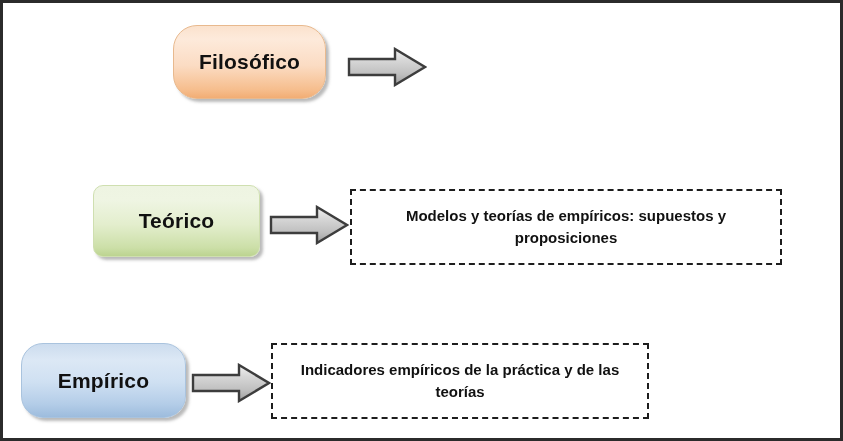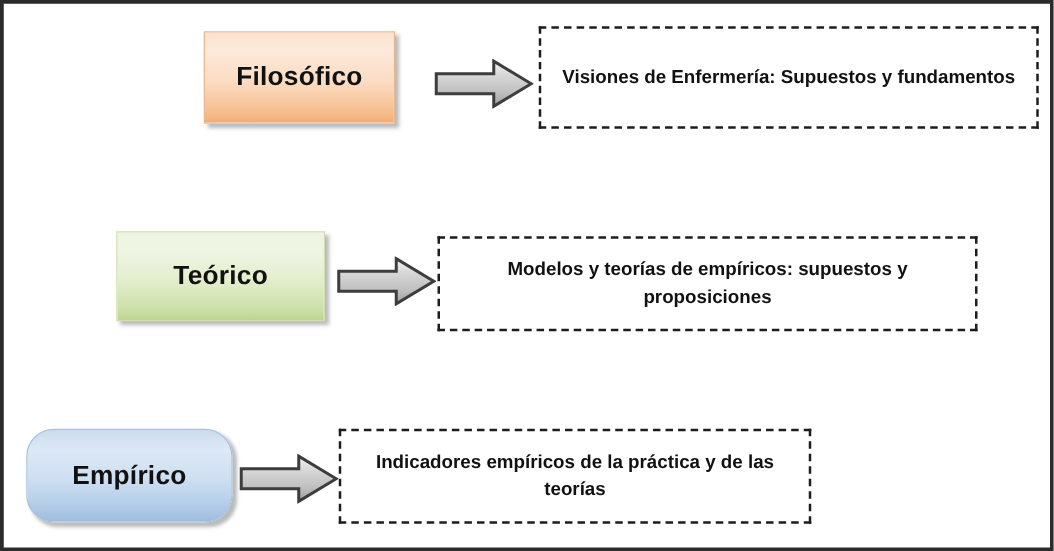--- a/index.html
+++ b/index.html
@@ -99,26 +99,26 @@
   .desc-box .desc-text {
     font-size: 15px;
     font-weight: bold;
     color: #111111;
     text-align: center;
     line-height: 1.45;
   }
 
   
   #row-philosophical { top: 0px; }
-  #row-philosophical .level-box { left: 160px; top: 22px;  width: 153px; height: 74px; }
+  #row-philosophical .level-box { left: 170px; top: 22px;  width: 153px; height: 74px; border-radius: 24px; }
   #row-philosophical .arrow-wrap { left: 344px; top: 44px; }
   #row-philosophical .desc-box   { left: 428px; top: 18px;  width: 400px; height: 82px; }
 
   #row-theoretical { top: 160px; }
-  #row-theoretical .level-box { left: 90px;  top: 22px; width: 167px; height: 72px; }
+  #row-theoretical .level-box { left: 90px;  top: 22px; width: 167px; height: 72px; border-radius: 10px; }
   #row-theoretical .arrow-wrap { left: 266px; top: 42px; }
   #row-theoretical .desc-box   { left: 347px; top: 26px; width: 432px; height: 76px; }
 
   #row-empirical { top: 318px; }
   #row-empirical .level-box { left: 18px;  top: 22px; width: 165px; height: 75px; }
   #row-empirical .arrow-wrap { left: 188px; top: 42px; }
   #row-empirical .desc-box   { left: 268px; top: 22px; width: 378px; height: 76px; }
 </style>
 </head>
 <body>
@@ -138,23 +138,20 @@
             <stop offset="0%" stop-color="#f2f2f2"></stop>
             <stop offset="30%" stop-color="#d8d8d8"></stop>
             <stop offset="70%" stop-color="#bfbfbf"></stop>
             <stop offset="100%" stop-color="#9e9e9e"></stop>
           </linearGradient>
         </defs>
         <polygon points="2,12 48,12 48,2 78,20 48,38 48,28 2,28" fill="url(#agrad1)" stroke="#3d3d3d" stroke-width="2.4" stroke-linejoin="miter"></polygon>
       </svg>
     </div>
 
-    <div class="desc-box">
-      <span class="desc-text">Visiones de Enfermería: Supuestos y fundamentos</span>
-    </div>
   </div>
 
   <div class="diagram-row" id="row-theoretical">
 
     <div class="level-box theoretical">
       <span class="level-label">Teórico</span>
     </div>
 
     <div class="arrow-wrap">
       <svg width="80" height="40" viewBox="0 0 80 40" aria-hidden="true">

